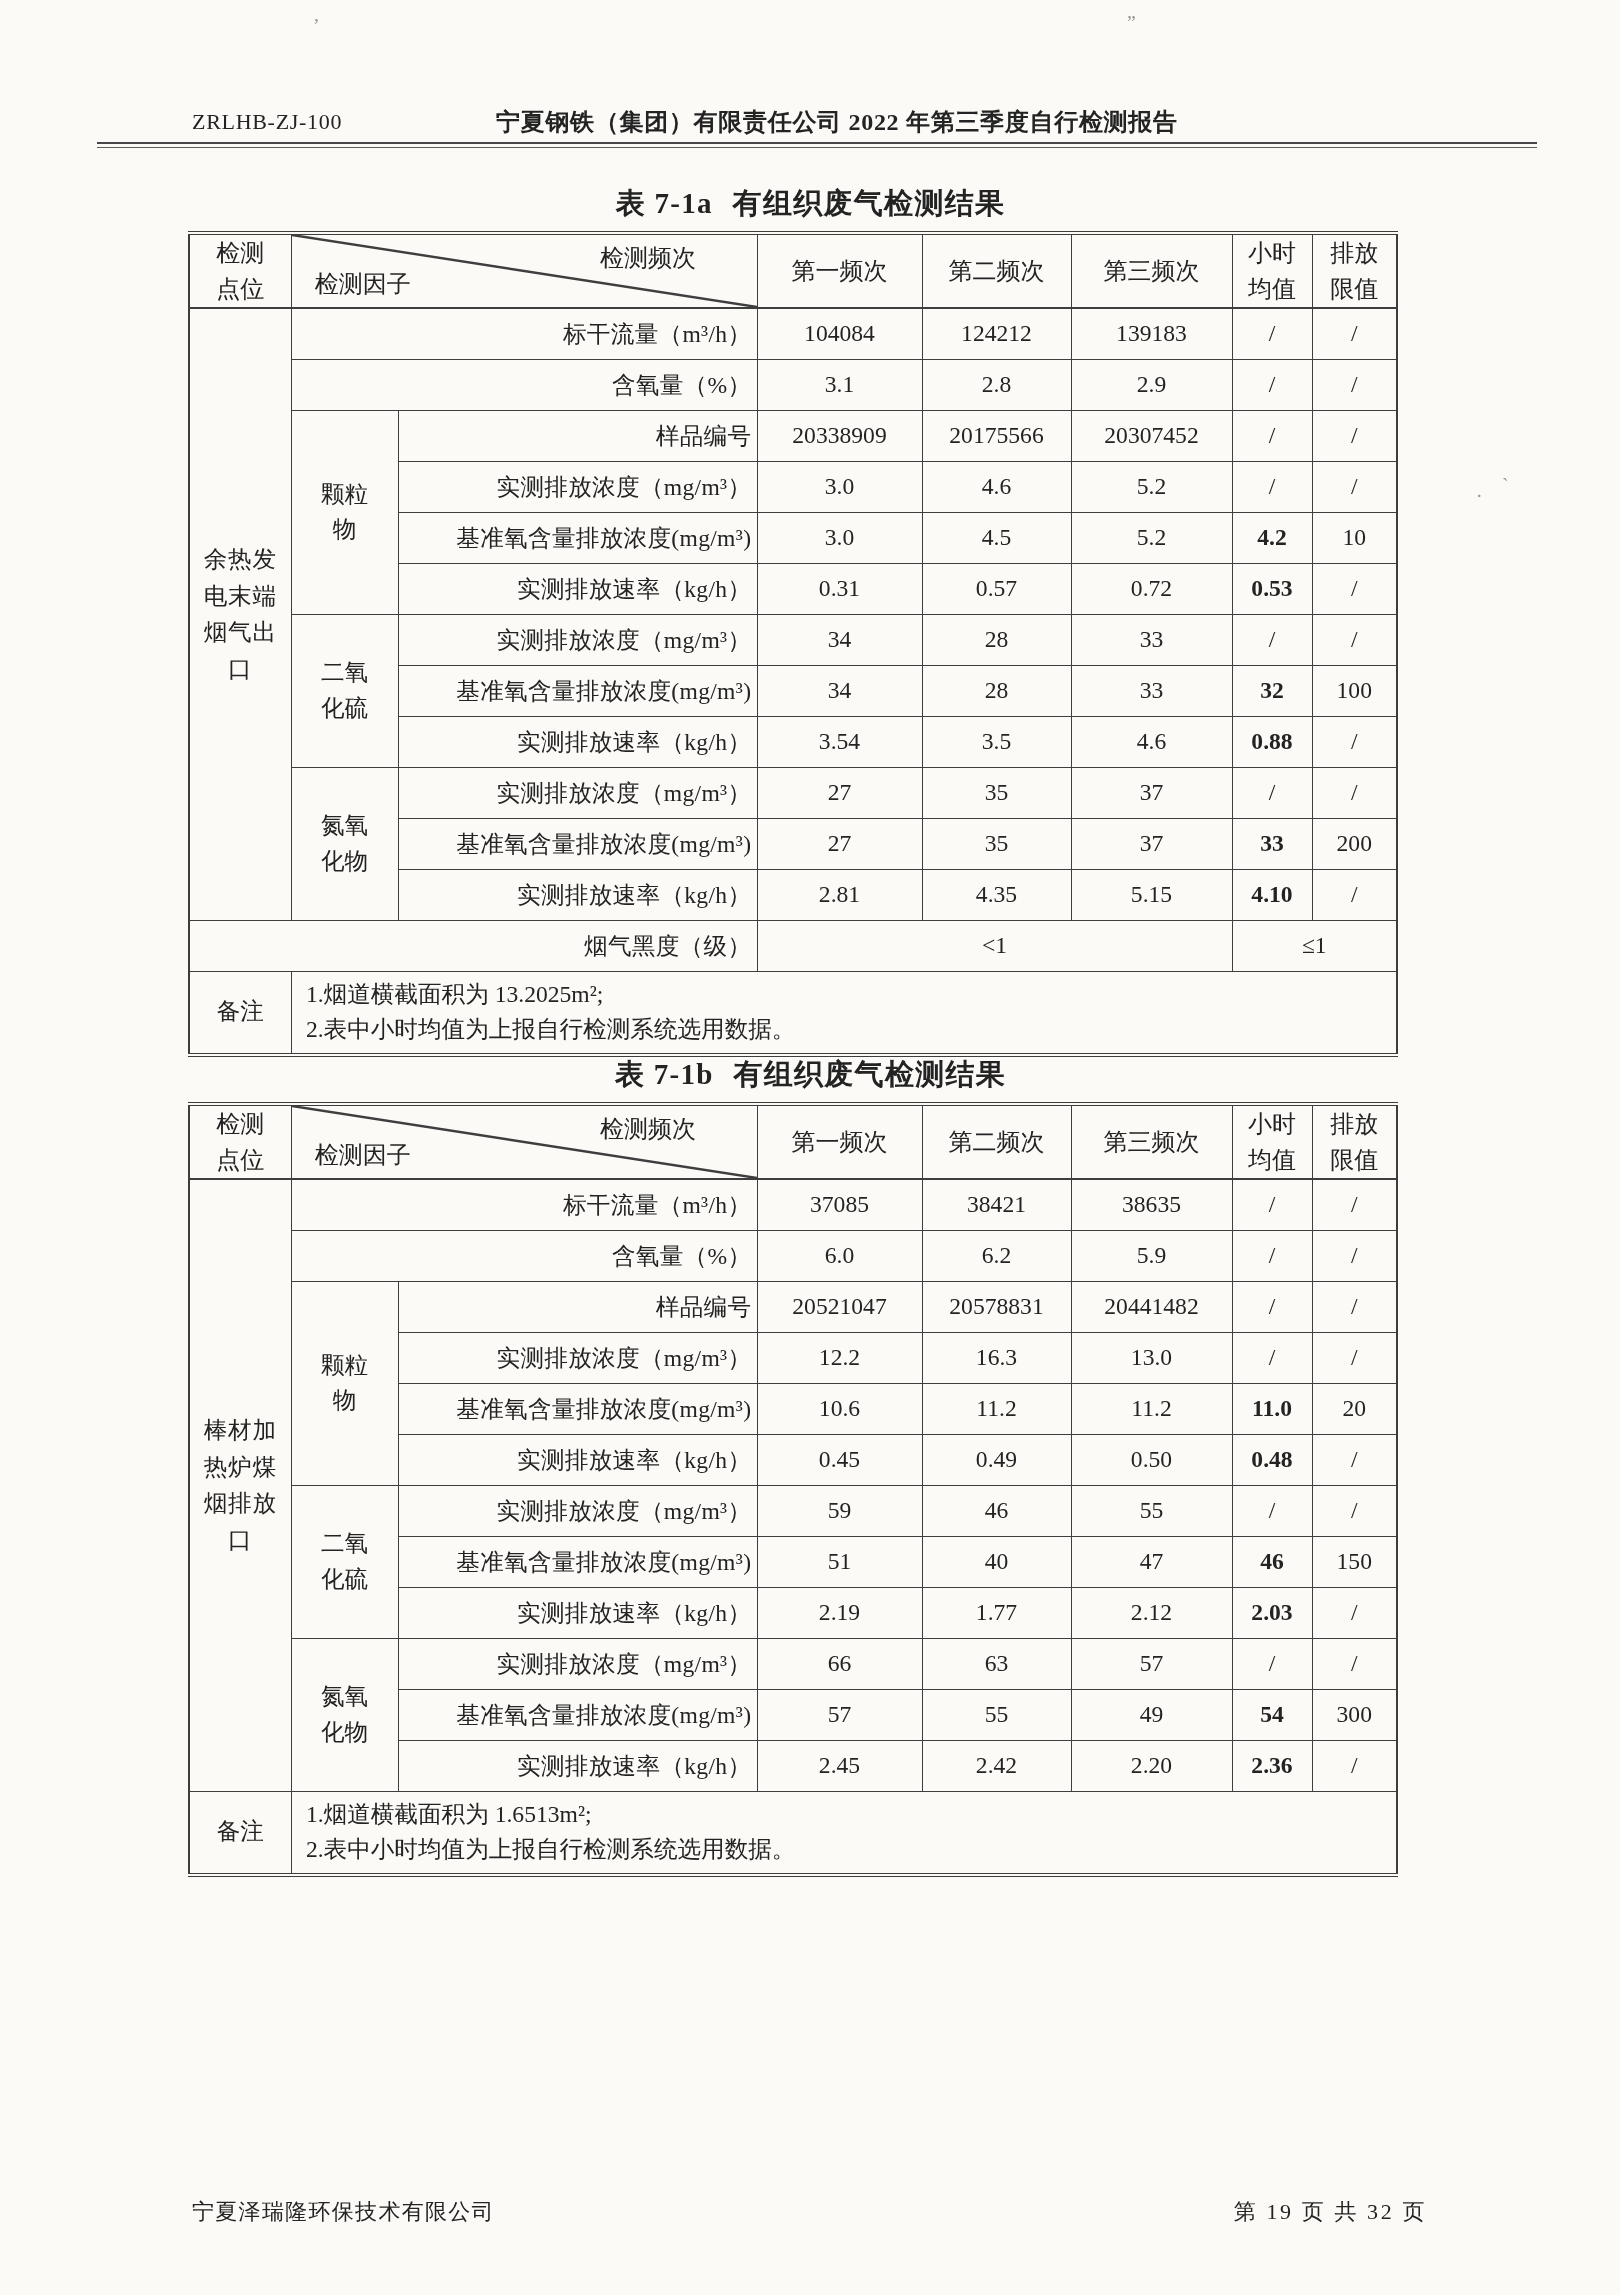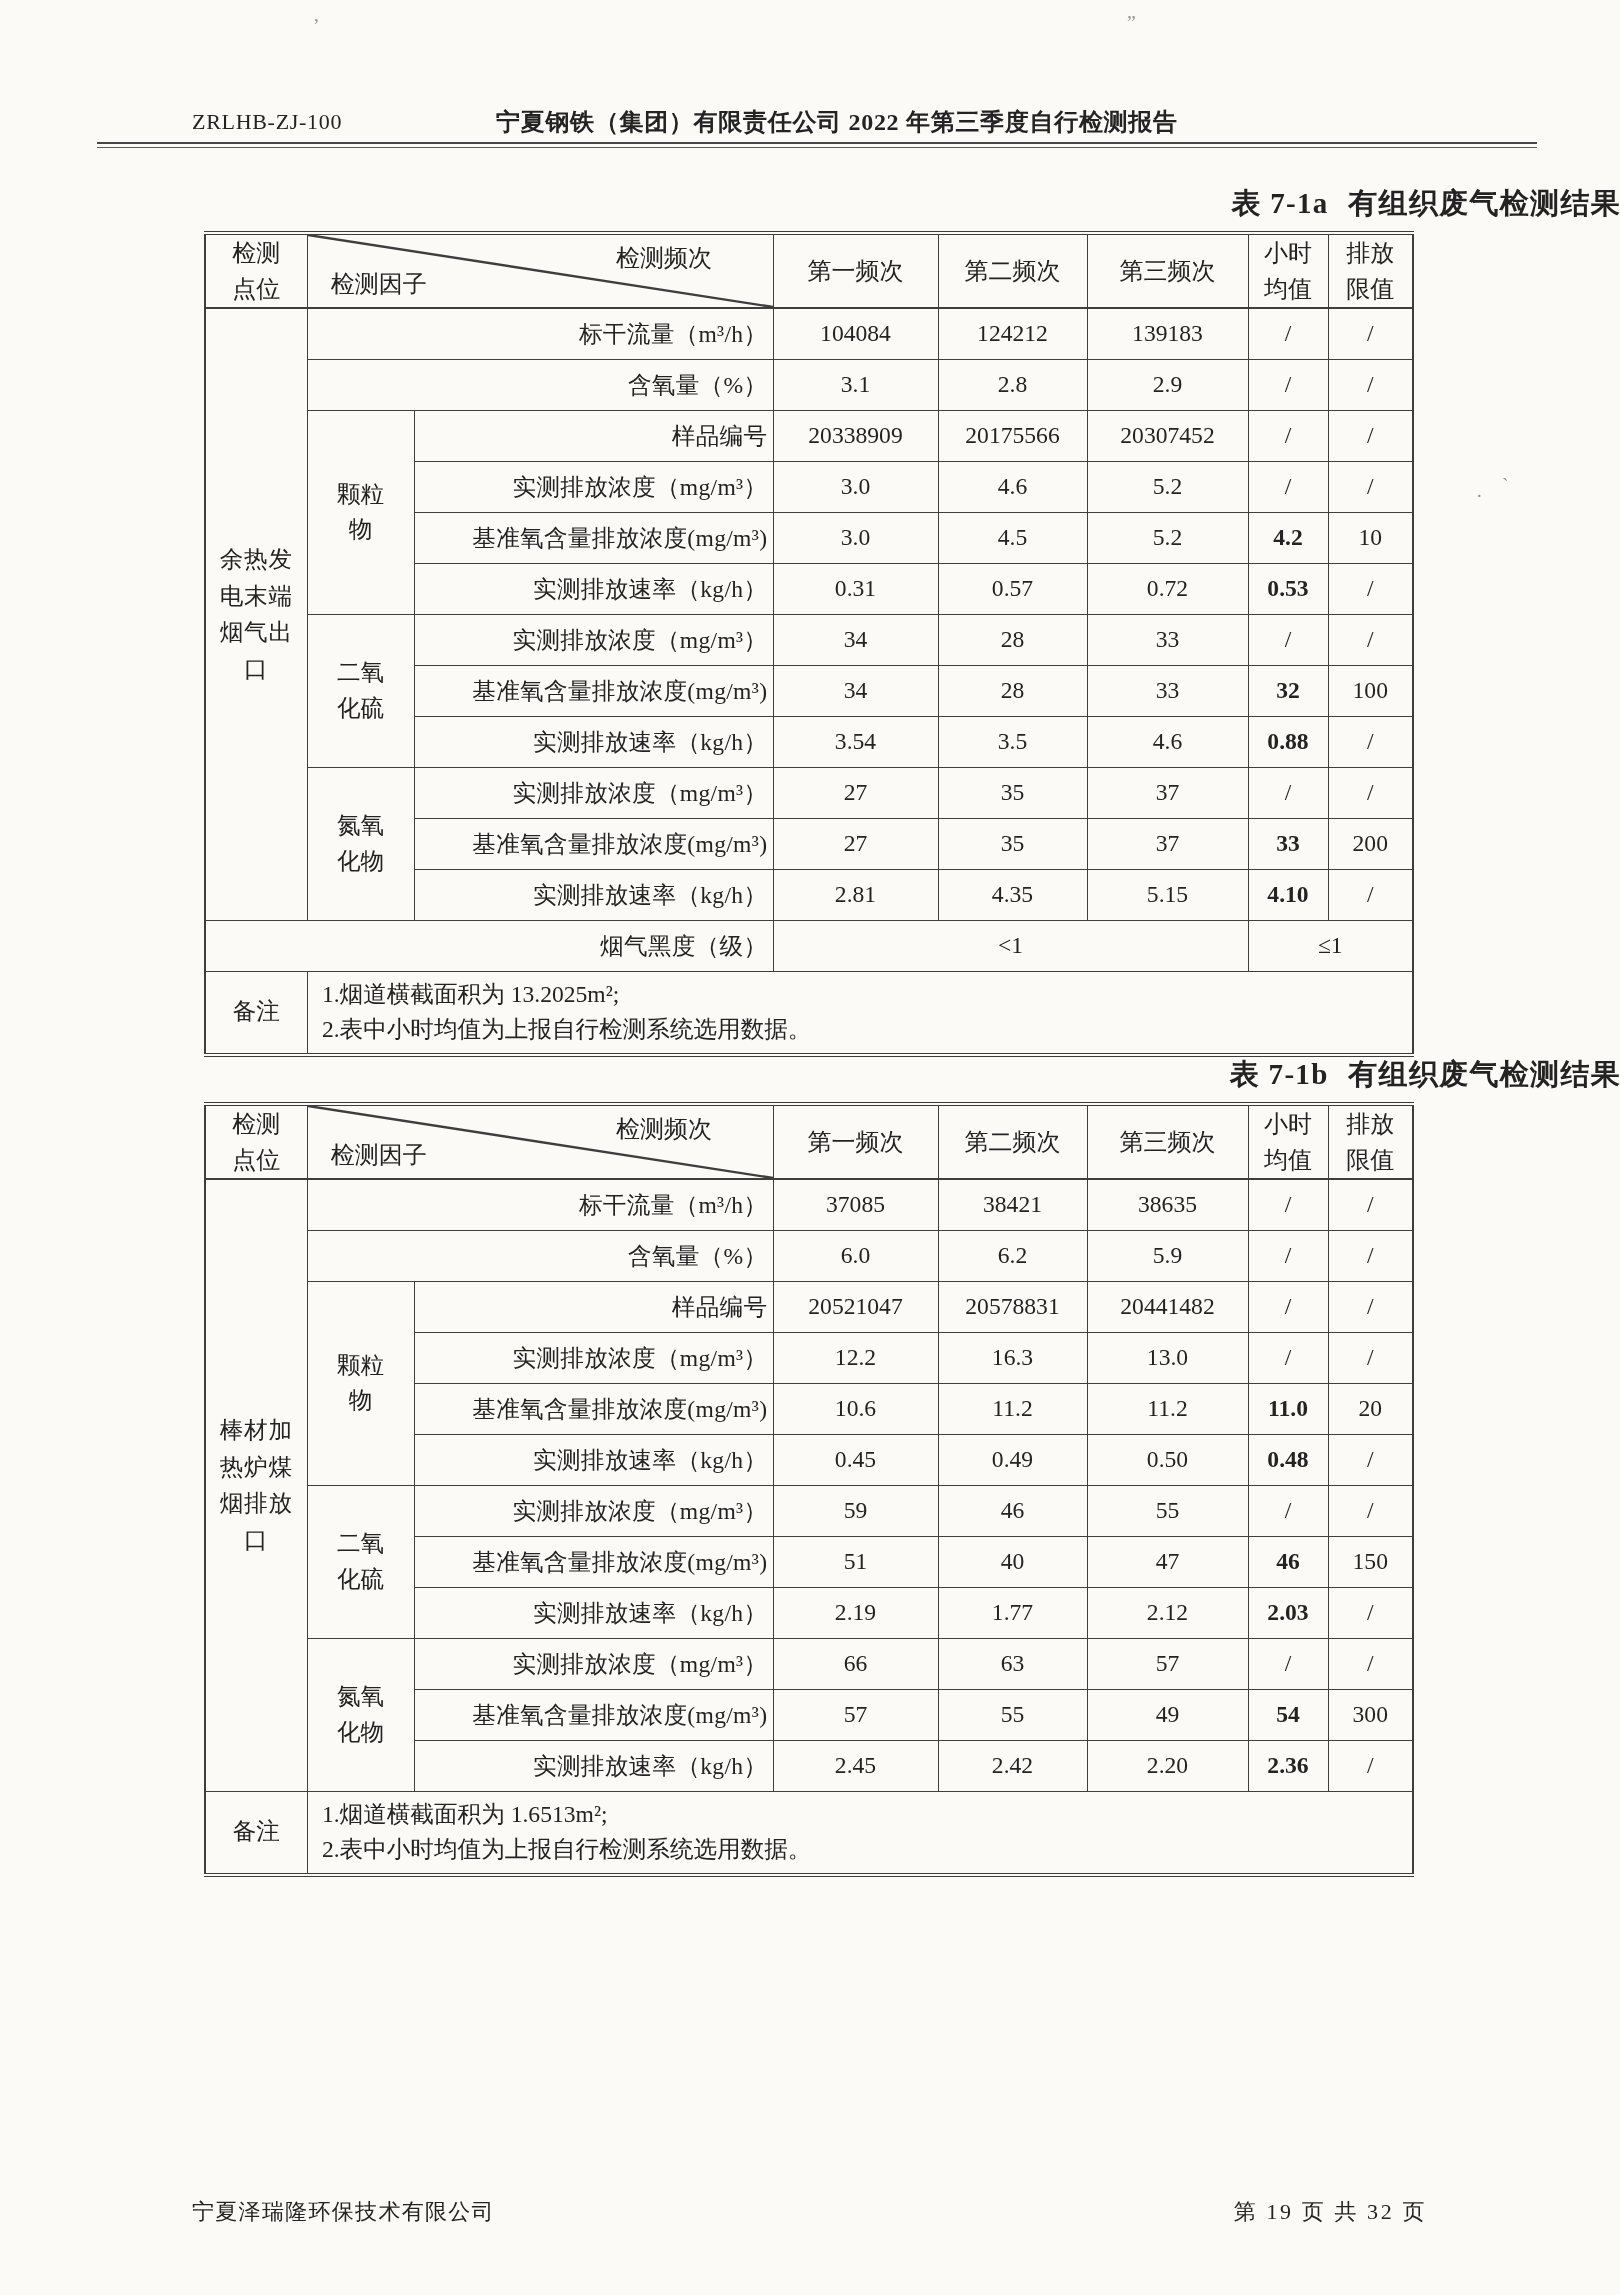--- a/index.html
+++ b/index.html
@@ -22,29 +22,29 @@
     position: absolute; left: 496px; top: 106px;
     font-size: 24px; letter-spacing: 0.7px; font-weight: bold;
   }
   .hdr-rule {
     position: absolute; left: 97px; top: 142px; width: 1440px; height: 3.3px;
     border-top: 2px solid #474747; border-bottom: 1.3px solid #5c5c5c;
   }
   
   .tbl-title {
     position: absolute; left: 0; width: 100%;
-    text-align: right; font-weight: bold; font-size: 29px;
+    text-align: center; font-weight: bold; font-size: 29px;
     letter-spacing: 1.3px;
   }
   #title-a { top: 184px; }
   #title-b { top: 1055px; }
   .tbl-title .no { margin-right: 19.7px; }
   
   table.report {
-    position: absolute; left: 204px; width: 1207px;
+    position: absolute; left: 188px; width: 1207px;
     border-collapse: collapse; table-layout: fixed;
     font-size: 23.6px;
     border-top: 4.6px double #3d3d3d;
     border-bottom: 4.6px double #3d3d3d;
     border-left: 2px solid #3d3d3d;
     border-right: 2px solid #3d3d3d;
     border-radius: 26px;
   }
   #table-a { top: 231px; }
   #table-b { top: 1102px; }

